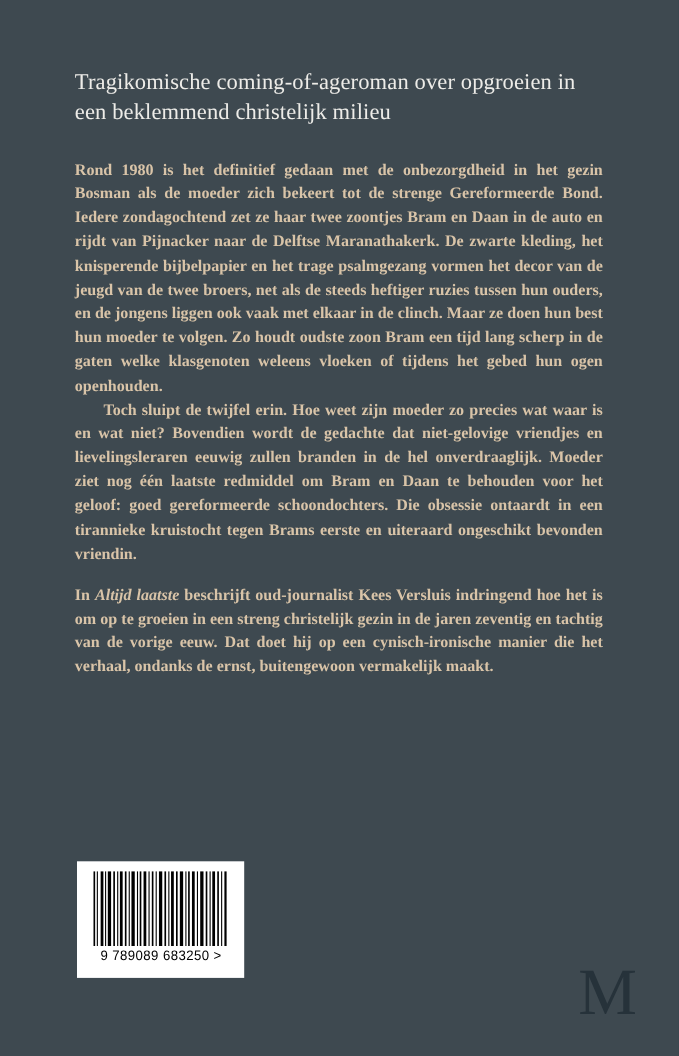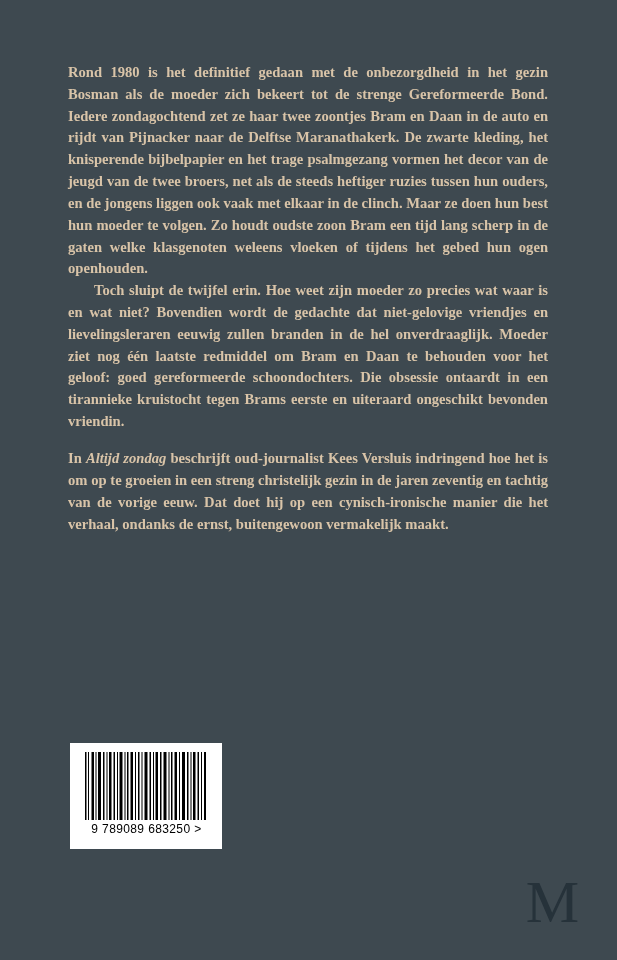--- a/index.html
+++ b/index.html
@@ -59,21 +59,21 @@
   }
 
   .booktitle {
     font-style: italic;
   }
 
   
   .barcode-block {
     position: absolute;
     left: 70px;
-    top: 743px;
+    top: 783px;
     width: 152px;
     height: 106px;
     background: #ffffff;
     box-sizing: border-box;
     padding: 9px 10px 4px 10px;
     display: flex;
     flex-direction: column;
     align-items: center;
   }
 
@@ -106,28 +106,29 @@
     user-select: none;
   }
 </style>
 </head>
 <body>
 
 <div class="cover">
 
   <div class="content">
 
+    <h1 class="headline">Tragikomische coming-of-ageroman over opgroeien in een beklemmend christelijk milieu</h1>
 
     <div class="blurb">
 
       <p>Rond 1980 is het definitief gedaan met de onbezorgdheid in het gezin Bosman als de moeder zich bekeert tot de strenge Gereformeerde Bond. Iedere zondagochtend zet ze haar twee zoontjes Bram en Daan in de auto en rijdt van Pijnacker naar de Delftse Maranathakerk. De zwarte kleding, het knisperende bijbelpapier en het trage psalmgezang vormen het decor van de jeugd van de twee broers, net als de steeds heftiger ruzies tussen hun ouders, en de jongens liggen ook vaak met elkaar in de clinch. Maar ze doen hun best hun moeder te volgen. Zo houdt oudste zoon Bram een tijd lang scherp in de gaten welke klasgenoten weleens vloeken of tijdens het gebed hun ogen openhouden.</p>
 
       <p class="indent">Toch sluipt de twijfel erin. Hoe weet zijn moeder zo precies wat waar is en wat niet? Bovendien wordt de gedachte dat niet-gelovige vriendjes en lievelingsleraren eeuwig zullen branden in de hel onverdraaglijk. Moeder ziet nog één laatste redmiddel om Bram en Daan te behouden voor het geloof: goed gereformeerde schoondochters. Die obsessie ontaardt in een tirannieke kruistocht tegen Brams eerste en uiteraard ongeschikt bevonden vriendin.</p>
 
-      <p class="gap"><span>In </span><span class="booktitle">Altijd zondag</span><span> beschrijft oud-journalist Kees Versluis indringend hoe het is om op te groeien in een streng christelijk gezin in de jaren zeventig en tachtig van de vorige eeuw. Dat doet hij op een cynisch-ironische manier die het verhaal, ondanks de ernst, buitengewoon vermakelijk maakt.</span></p>
+      <p class="gap"><span>In </span><span class="booktitle">Altijd laatste</span><span> beschrijft oud-journalist Kees Versluis indringend hoe het is om op te groeien in een streng christelijk gezin in de jaren zeventig en tachtig van de vorige eeuw. Dat doet hij op een cynisch-ironische manier die het verhaal, ondanks de ernst, buitengewoon vermakelijk maakt.</span></p>
 
     </div>
   </div>
 
   <div class="barcode-block">
     <svg class="bars" viewBox="0 0 248 136" preserveAspectRatio="none">
       <rect x="0" y="0" width="248" height="136" fill="#ffffff"></rect>
       <g fill="#000000">
         <rect x="2" y="0" width="3" height="136"></rect>
         <rect x="8" y="0" width="2" height="136"></rect>

